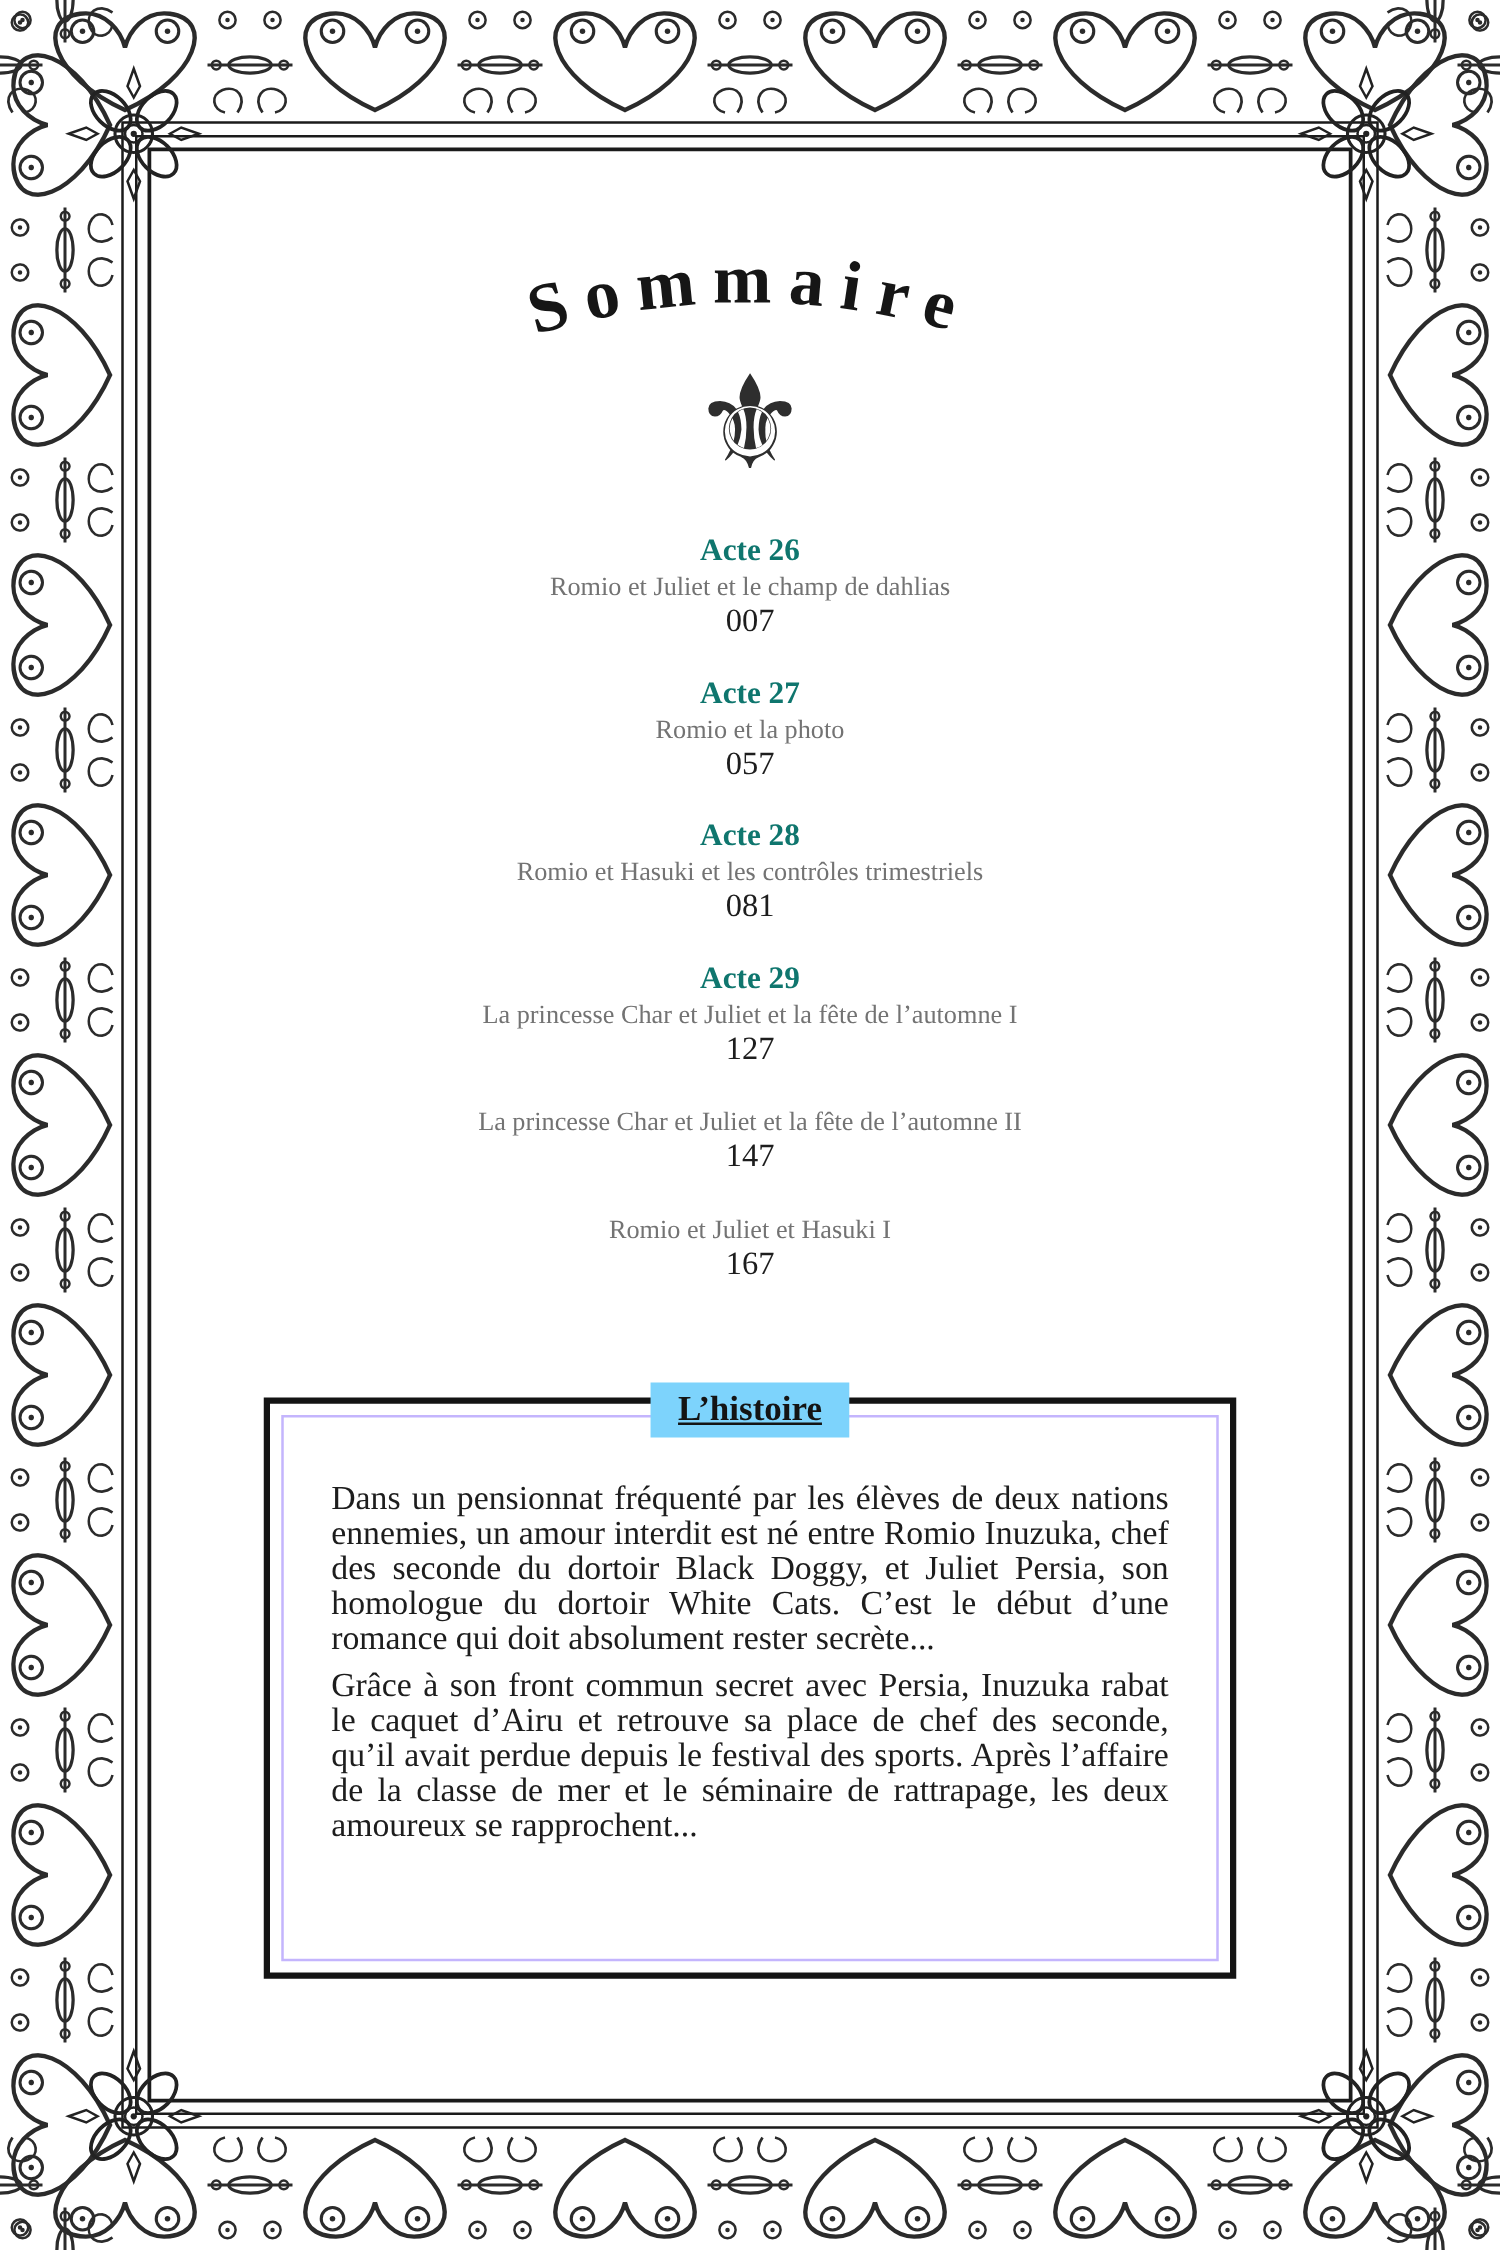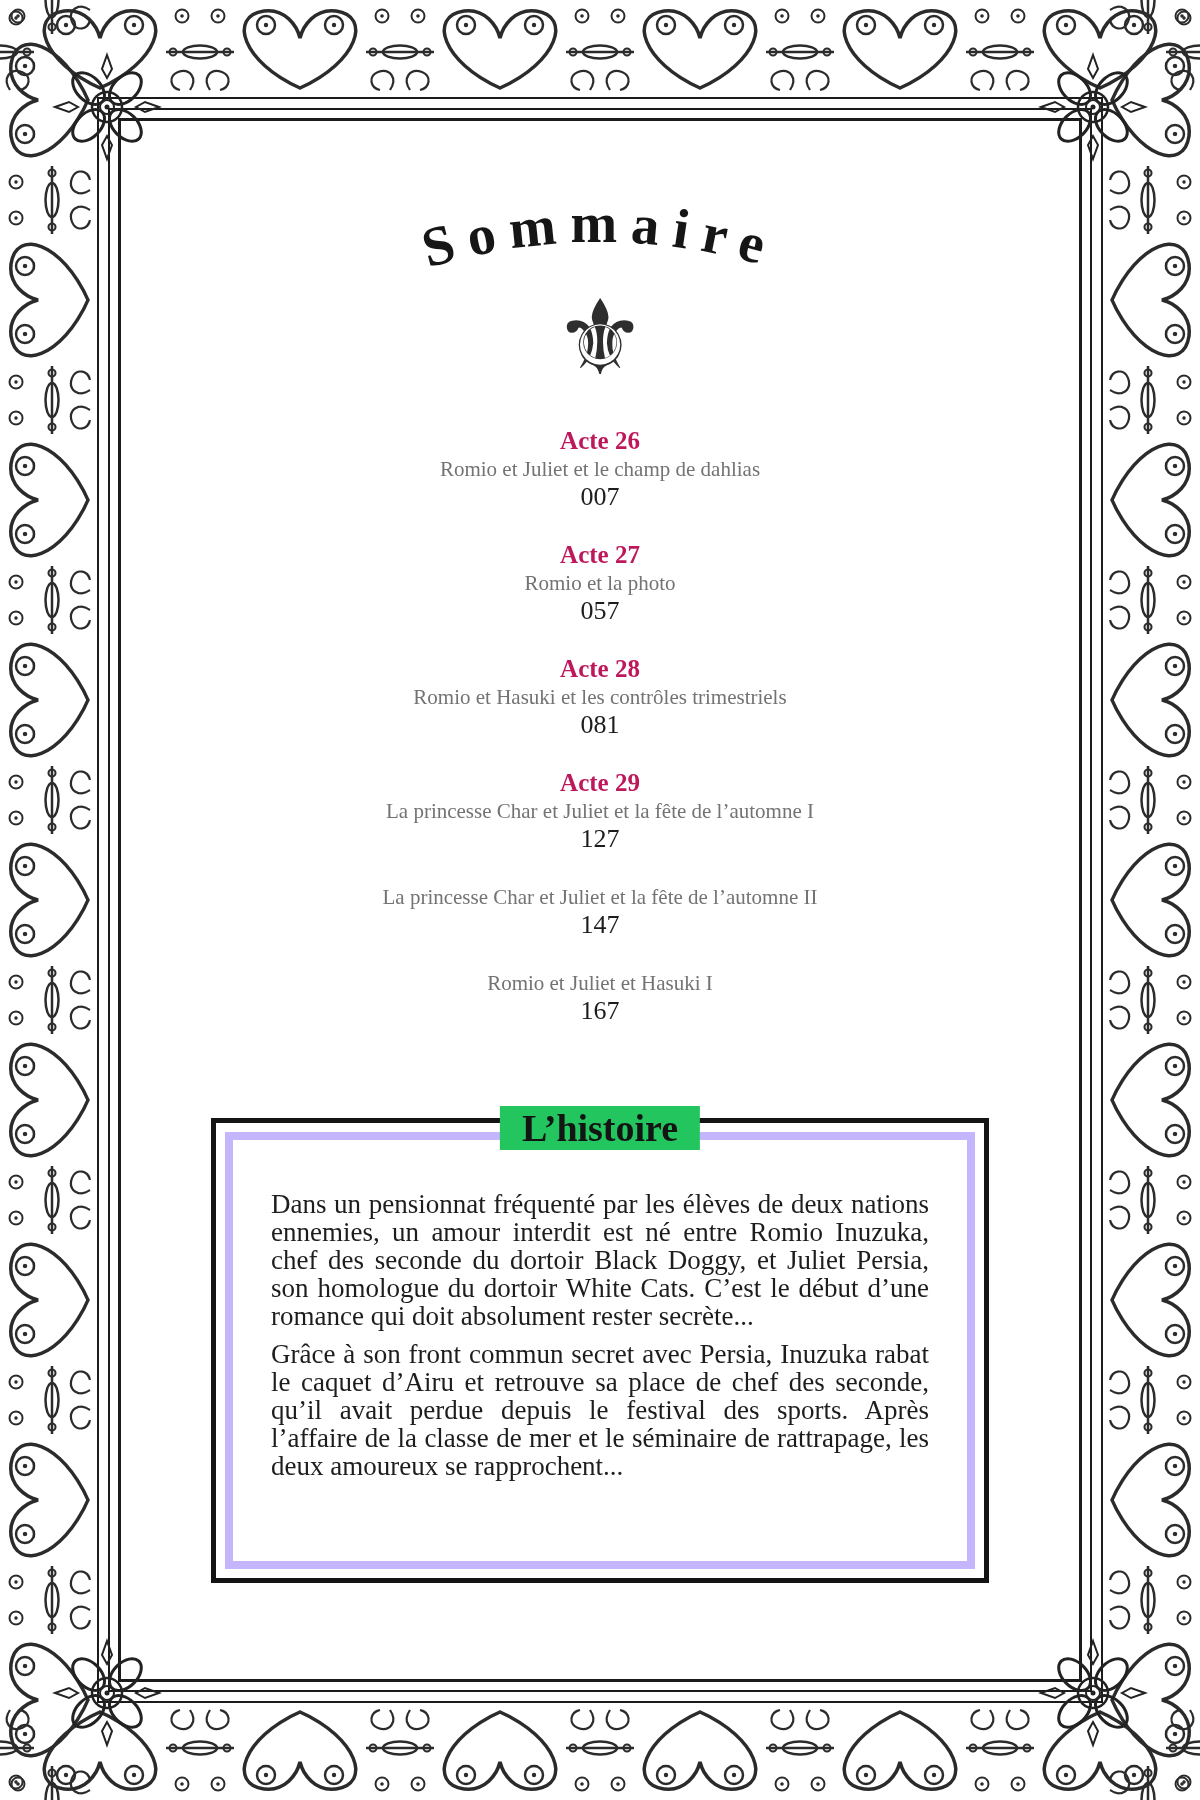--- a/index.html
+++ b/index.html
@@ -36,41 +36,41 @@
   }
   
   .ornament{
     position:absolute;top:284px;left:0;width:100%;
     text-align:center;font-size:104px;line-height:108px;
     color:#2e2e2e;font-family:"DejaVu Sans",sans-serif;
   }
   
   .toc{position:absolute;top:427px;left:0;width:100%;text-align:center;}
   .toc-entry{margin-bottom:30px;}
-  .toc-entry .act{font-size:25px;line-height:28px;font-weight:700;color:#be185d;}
+  .toc-entry .act{font-size:25px;line-height:28px;font-weight:700;color:#0f766e;}
   .toc-entry .ttl{font-size:21px;line-height:28px;color:#737373;}
   .toc-entry .pg{font-size:26px;line-height:28px;color:#1d1d1d;}
   
   .story-box{
     position:absolute;left:211px;top:1118px;width:778px;height:465px;
     border:5px solid #141414;box-sizing:border-box;background:#fff;
   }
   .story-inner{
-    position:absolute;inset:9px;border:8px solid #c4b5fd;
+    position:absolute;inset:9px;border:2px solid #c4b5fd;
     box-sizing:border-box;padding:50px 38px 0 38px;
   }
   .story-inner p{
     margin:0;text-align:justify;
     font-size:27px;line-height:28px;color:#1d1d1d;
   }
   .story-inner p + p{margin-top:10px;}
   .story-heading{
     position:absolute;top:-17px;left:50%;transform:translateX(-50%);
-    background:#22c55e;padding:0 22px;white-space:nowrap;
-    font-size:38px;line-height:44px;font-weight:700;color:#141414;
+    background:#7dd3fc;padding:0 22px;white-space:nowrap;
+    font-size:28px;line-height:44px;font-weight:700;color:#141414;text-decoration:underline;
   }
 </style>
 </head>
 <body>
 
 <div class="page">
 
   <svg width="0" height="0" style="position:absolute" aria-hidden="true">
     <defs>
       <g id="band-motif" fill="none" stroke="#2b2b2b">

